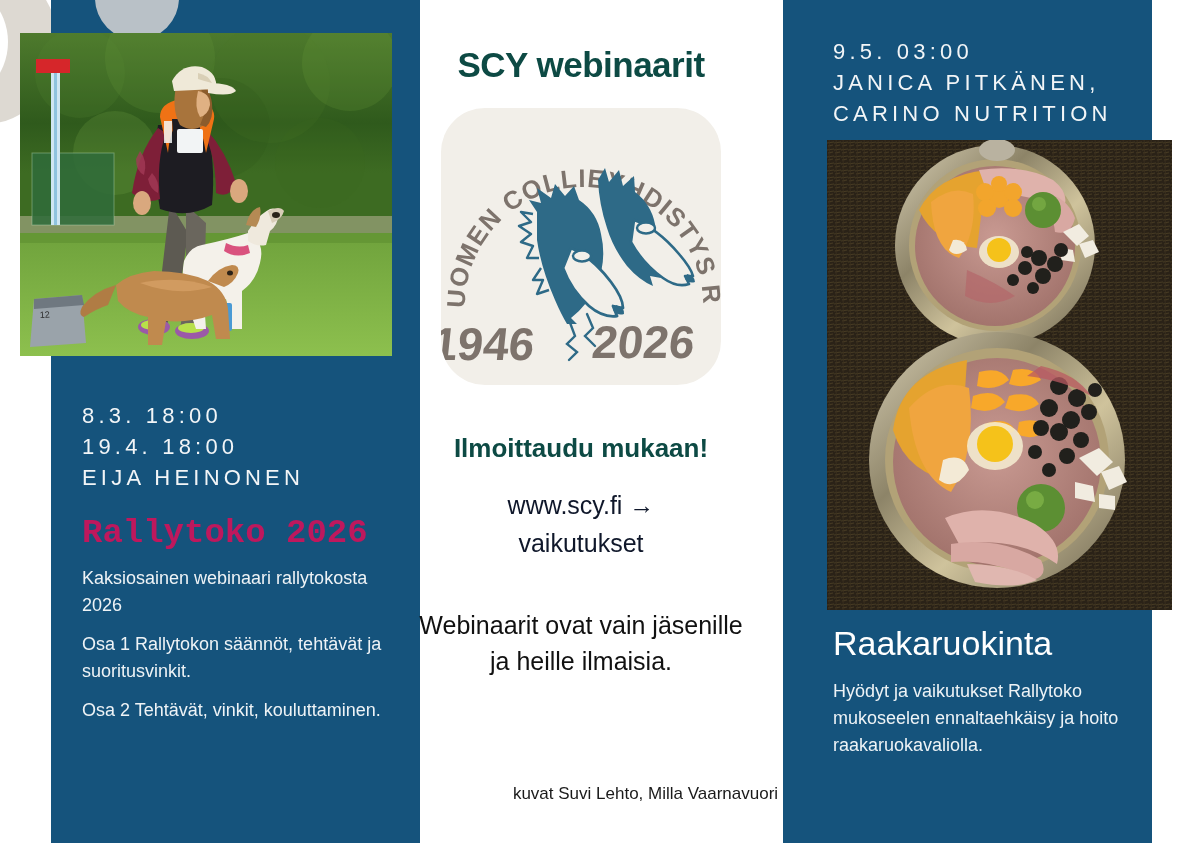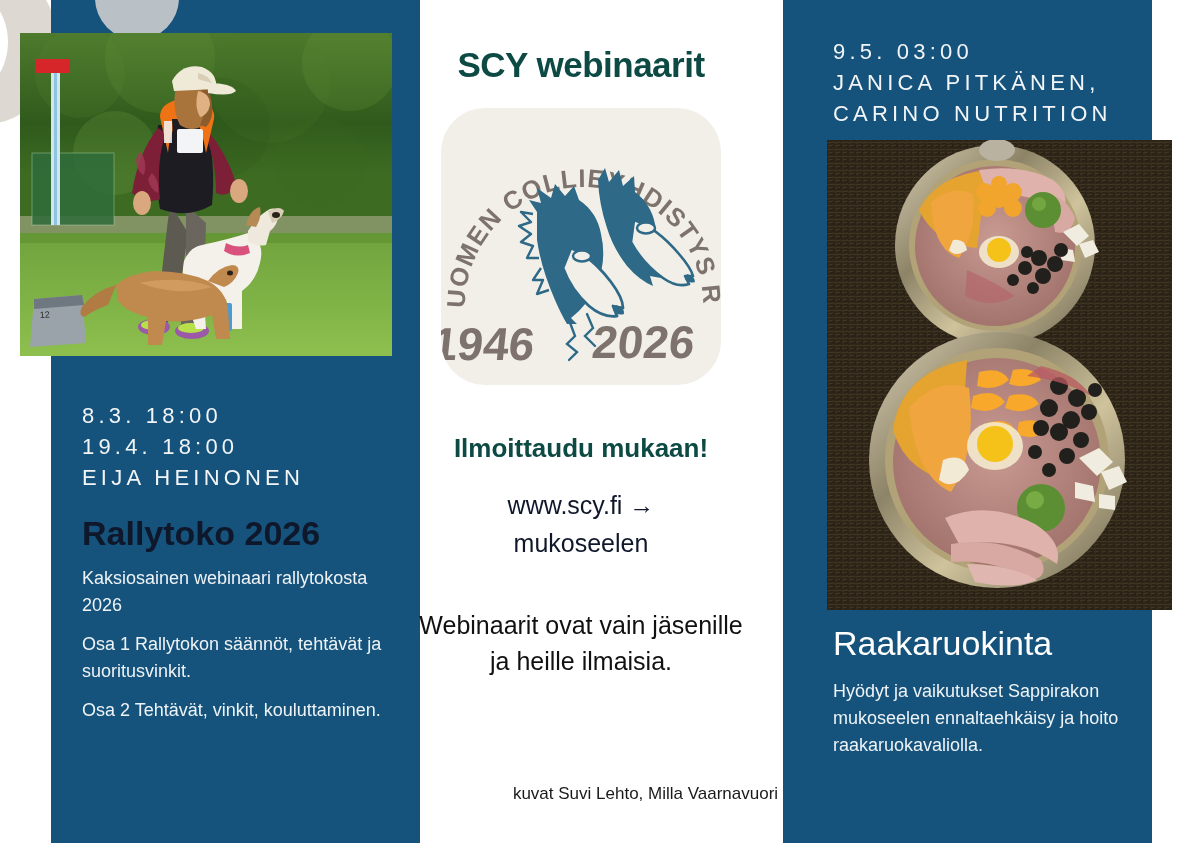--- a/index.html
+++ b/index.html
@@ -48,22 +48,23 @@
   .photo-rally svg{display:block;width:100%;height:100%;}
 
   .left-body{
     position:absolute;left:82px;top:400px;width:330px;z-index:7;color:#ffffff;
   }
   .meta-line{
     font-size:22px;letter-spacing:4.2px;line-height:31px;font-weight:400;color:#f2f5f7;
     white-space:pre;
   }
   .headline{
-    font-size:34px;font-weight:700;line-height:40px;margin-top:20px;color:#0f172a;
+    font-size:34px;font-weight:700;line-height:40px;margin-top:20px;color:#be185d;
     letter-spacing:0px;
+    font-family:Liberation Mono, monospace;
   }
   .para{
     font-size:18px;line-height:27px;margin-top:12px;color:#eef3f6;font-weight:400;
   }
 
   
   .center{
     position:absolute;left:420px;top:0;width:322px;height:848px;z-index:5;
     display:flex;flex-direction:column;align-items:center;
   }
@@ -273,21 +274,21 @@
         </g>
 
         <text x="16" y="252" font-family="Liberation Sans, sans-serif" font-size="46" font-weight="700" fill="#7d736c" transform="skewX(-6)">1946</text>
         <text x="176" y="250" font-family="Liberation Sans, sans-serif" font-size="46" font-weight="700" fill="#7d736c" transform="skewX(-6)">2026</text>
       </svg>
     </div>
 
     <div class="cta">Ilmoittaudu mukaan!</div>
     <div class="url">
       <span>www.scy.fi →</span><br>
-      <span>mukoseelen</span>
+      <span>vaikutukset</span>
     </div>
     <div class="notice">Webinaarit ovat vain jäsenille ja heille ilmaisia.</div>
     <div class="credits">kuvat Suvi Lehto, Milla Vaarnavuori</div>
   </div>
 
   <div class="panel-right"></div>
 
   <div class="right-head">
     <div class="meta-line">9.5. 03:00</div>
     <div class="meta-line">JANICA PITKÄNEN,</div>
@@ -416,16 +417,16 @@
 
         <path d="M118 378 Q160 360 208 384 Q236 402 230 424 Q190 396 132 404Z" fill="#dfb2ab"></path>
         <path d="M124 404 Q172 396 214 420 Q222 436 206 440 Q166 418 124 422Z" fill="#d8a8a2"></path>
         <path d="M140 424 Q182 424 210 440 Q188 450 148 442Z" fill="#e0b7b0"></path>
       </g>
     </svg>
   </div>
 
   <div class="right-body">
     <div class="headline-r">Raakaruokinta</div>
-    <div class="para-r">Hyödyt ja vaikutukset Sappirakon mukoseelen ennaltaehkäisy ja hoito raakaruokavaliolla.</div>
+    <div class="para-r">Hyödyt ja vaikutukset Rallytoko mukoseelen ennaltaehkäisy ja hoito raakaruokavaliolla.</div>
   </div>
 
 </div>
 
 </body></html>

